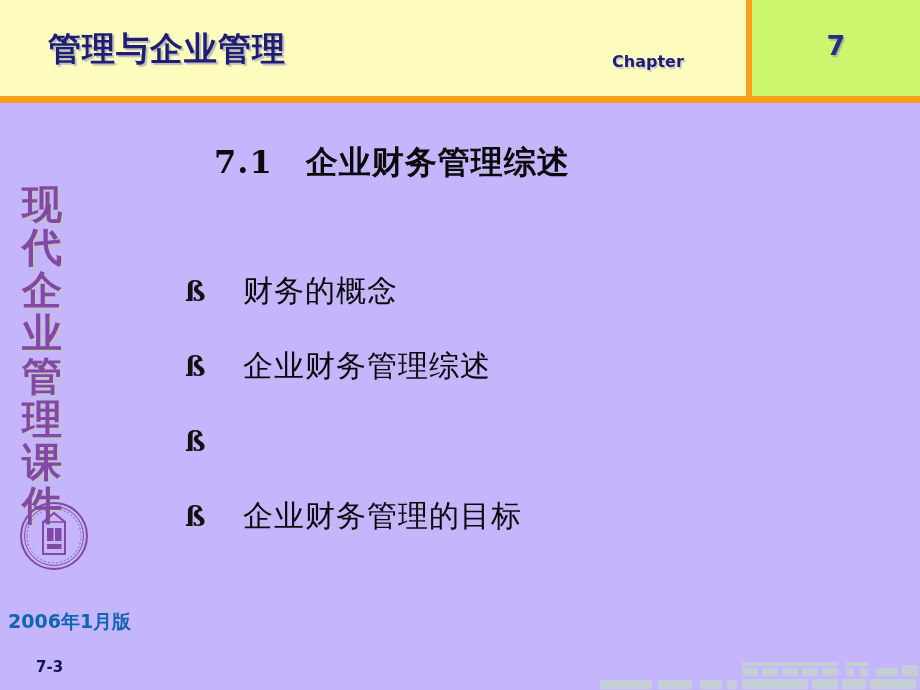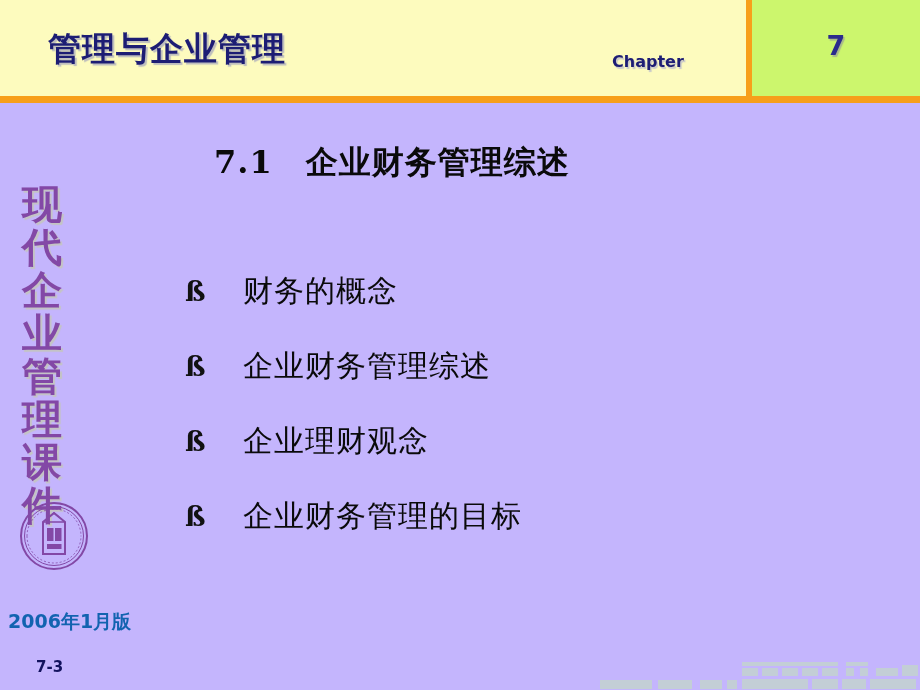--- a/index.html
+++ b/index.html
@@ -204,21 +204,20 @@
     <div class="bullet-row">
       <span class="bullet-marker">ß</span>
       <span class="bullet-text">财务的概念</span>
     </div>
     <div class="bullet-row">
       <span class="bullet-marker">ß</span>
       <span class="bullet-text">企业财务管理综述</span>
     </div>
     <div class="bullet-row">
       <span class="bullet-marker">ß</span>
-      <span class="bullet-text">企业理财观念</span>
     </div>
     <div class="bullet-row">
       <span class="bullet-marker">ß</span>
       <span class="bullet-text">企业财务管理的目标</span>
     </div>
   </div>
 
   <div id="footer-date">2006年1月版</div>
   <div id="slide-number">7-3</div>
 

